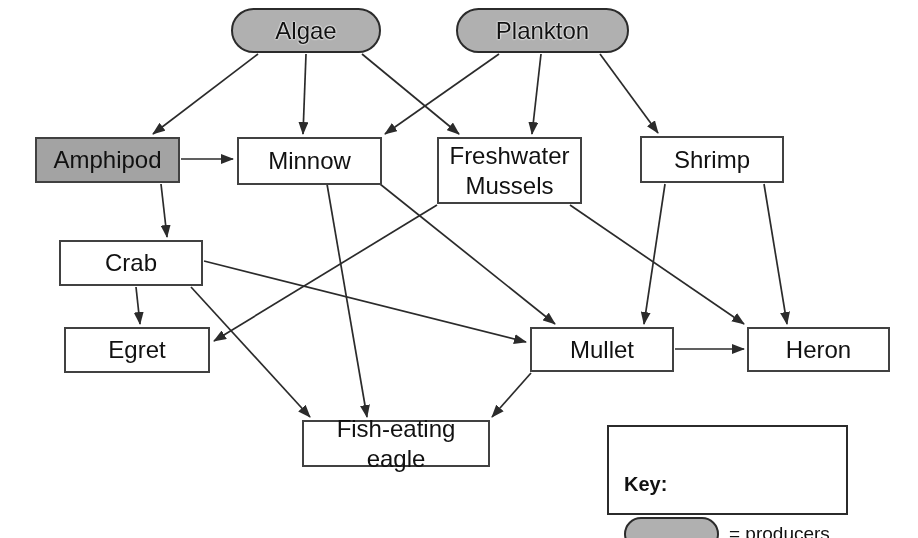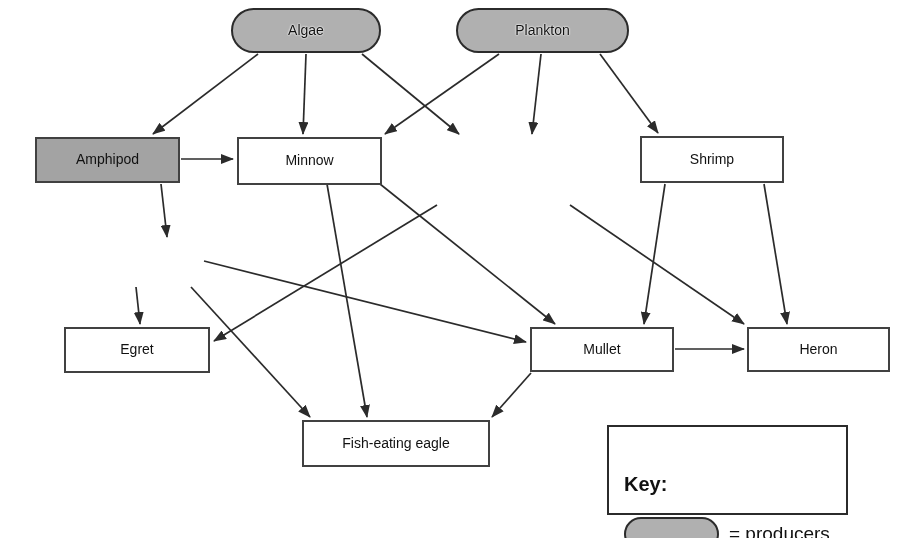--- a/index.html
+++ b/index.html
@@ -17,21 +17,21 @@
     width: 918px; height: 538px;
   }
   .node-layer { position: absolute; left: 0; top: 0; width: 918px; height: 538px; }
   .node {
     position: absolute;
     box-sizing: border-box;
     display: flex;
     align-items: center;
     justify-content: center;
     text-align: center;
-    font-size: 14px;
+    font-size: 24px;
     line-height: 1.25;
     color: #111111;
     background: #ffffff;
     border: 2px solid #414141;
     padding: 2px 4px;
   }
   .node.producer {
     border-radius: 23px;
     border: 2px solid #2b2b2b;
     text-shadow: 0 0 2px #ffffff, 0 0 2px #ffffff;
@@ -99,22 +99,28 @@
       </div>
       <div class="node producer" style="left: 456px; top: 8px; width: 173px; height: 45px; background: rgb(176, 176, 176);">
         <span>Plankton</span>
       </div>
       <div class="node consumer" style="left: 35px; top: 137px; width: 145px; height: 46px; background: #a3a3a3;">
         <span>Amphipod</span>
       </div>
       <div class="node consumer" style="left: 237px; top: 137px; width: 145px; height: 48px; background: rgb(255, 255, 255);">
         <span>Minnow</span>
       </div>
+      <div class="node consumer" style="left: 437px; top: 137px; width: 145px; height: 67px; background: rgb(255, 255, 255);">
+        <span>Freshwater Mussels</span>
+      </div>
       <div class="node consumer" style="left: 640px; top: 136px; width: 144px; height: 47px; background: rgb(255, 255, 255);">
         <span>Shrimp</span>
+      </div>
+      <div class="node consumer" style="left: 59px; top: 240px; width: 144px; height: 46px; background: rgb(255, 255, 255);">
+        <span>Crab</span>
       </div>
       <div class="node consumer" style="left: 64px; top: 327px; width: 146px; height: 46px; background: rgb(255, 255, 255);">
         <span>Egret</span>
       </div>
       <div class="node consumer" style="left: 530px; top: 327px; width: 144px; height: 45px; background: rgb(255, 255, 255);">
         <span>Mullet</span>
       </div>
       <div class="node consumer" style="left: 747px; top: 327px; width: 143px; height: 45px; background: rgb(255, 255, 255);">
         <span>Heron</span>
       </div>

